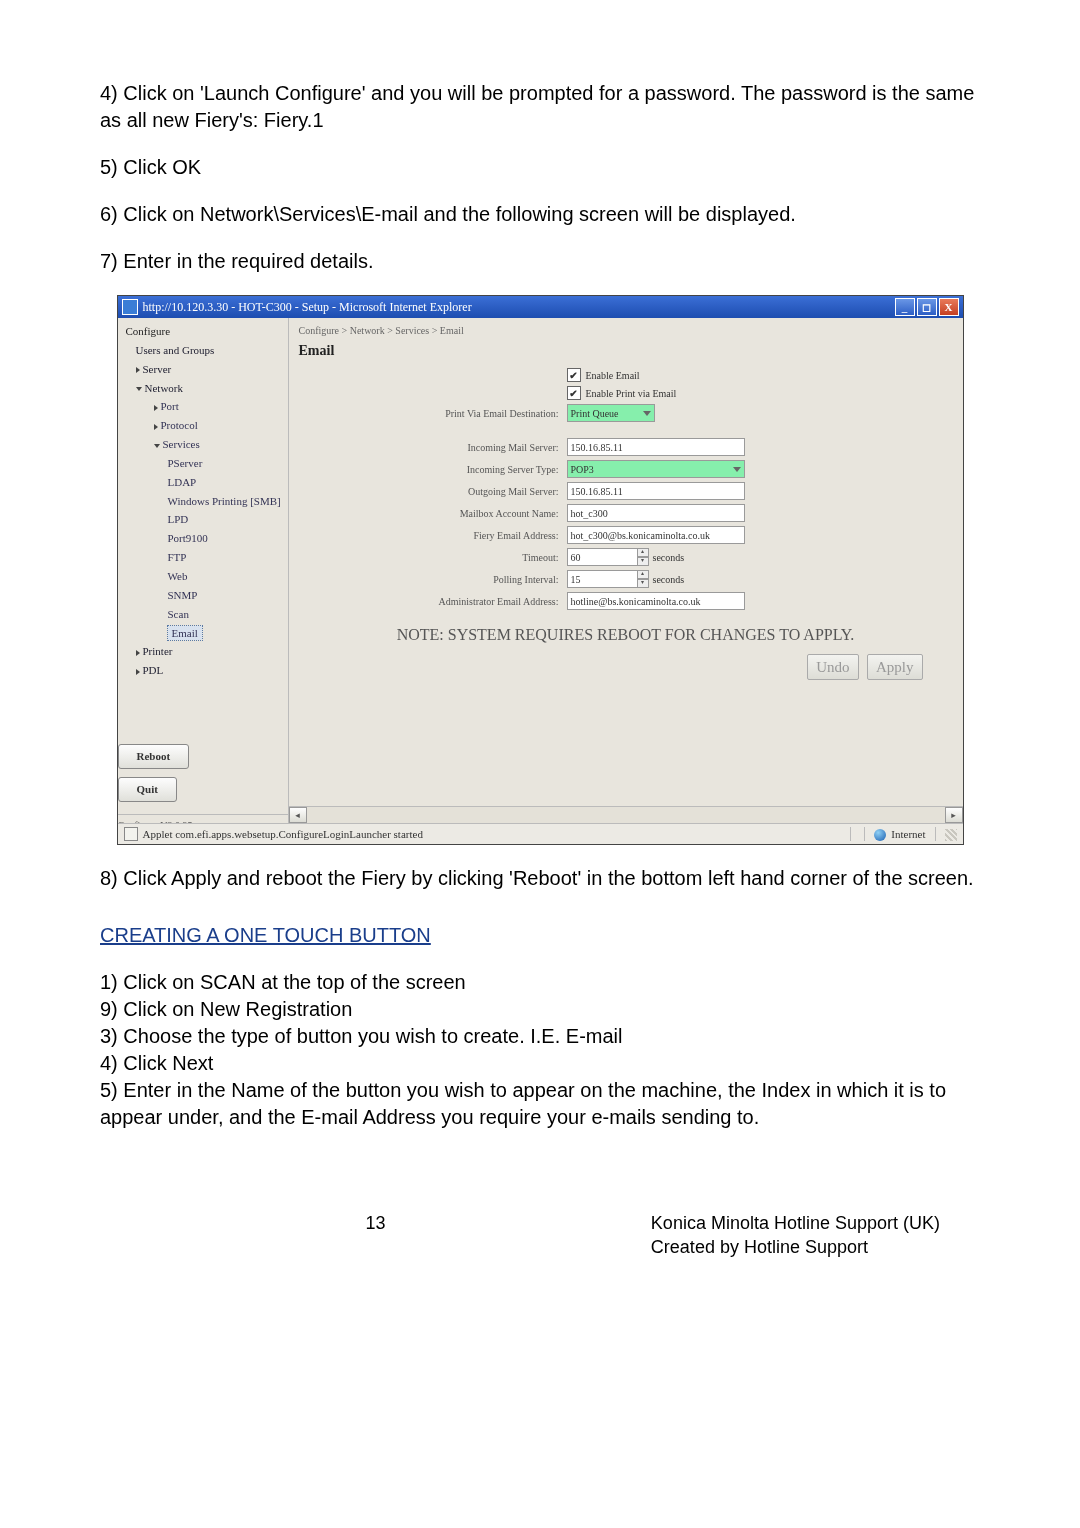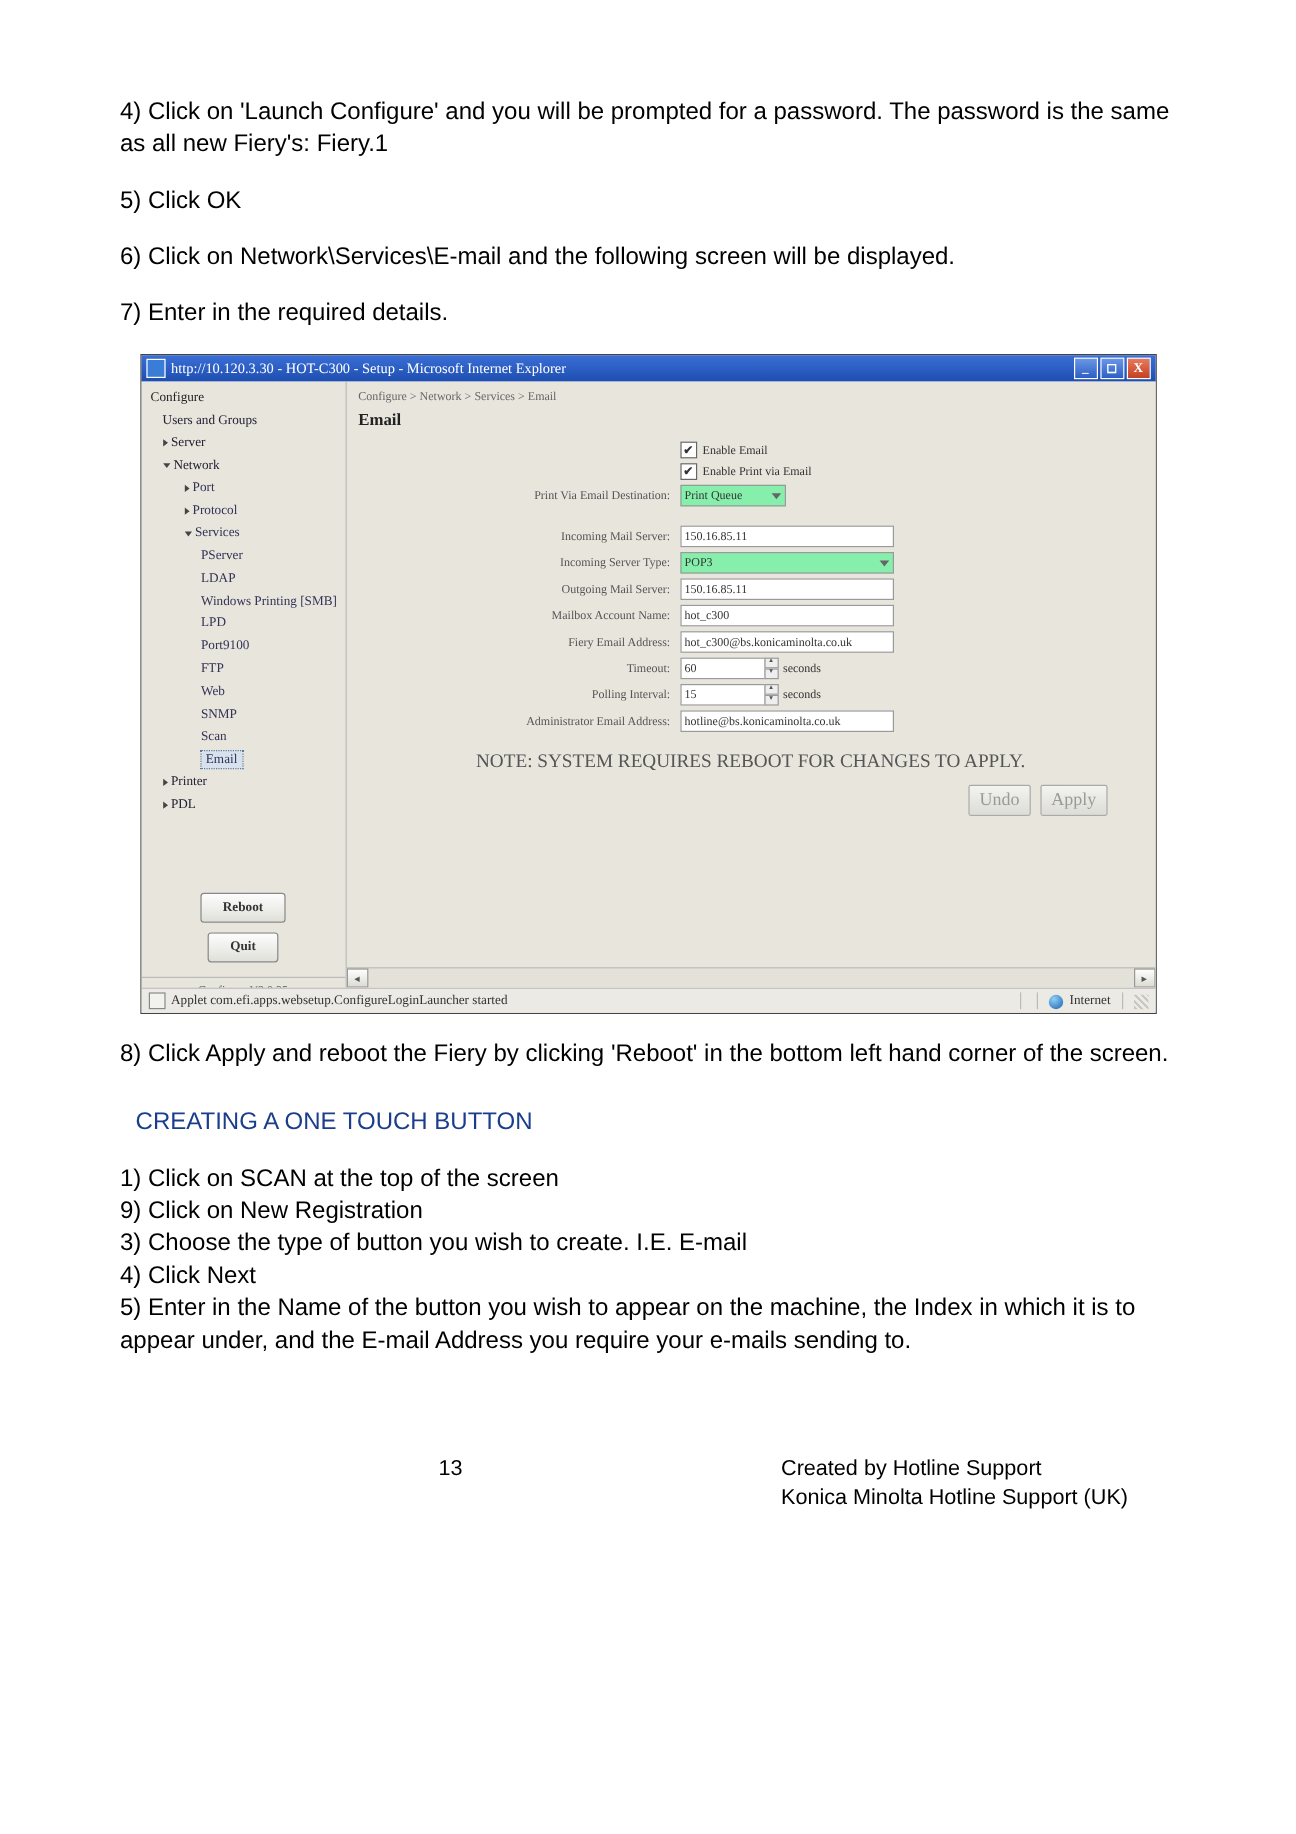--- a/index.html
+++ b/index.html
@@ -1,34 +1,34 @@
 <!DOCTYPE html>
 <html><head>
 <meta charset="utf-8">
 <style>
 body{margin:0;background:#fff;font-family:Arial,Helvetica,sans-serif;color:#000;width:1080px}
 .page{padding:60px 100px 40px 100px;font-size:20px;line-height:1.35}
-.heading{color:#1a3e8b;margin:30px 0 20px 13px;font-size:20px}
+.heading{color:#1a3e8b;text-decoration:underline;margin:30px 0 20px 0;font-size:20px}
 
 .win{margin:16px auto;width:845px;border:1px solid #444;font-family:Liberation Serif, serif;font-size:11px}
 .titlebar{height:22px;background:linear-gradient(#3b6fd6,#1d4db0);color:#fff;display:flex;align-items:center;padding:0 4px;font-size:12px}
 .titlebar .ico{width:14px;height:14px;margin-right:5px;background:#3a7dd6;border:1px solid #fff;display:inline-block}
 .winbtns{margin-left:auto;display:flex;gap:2px}
 .winbtns span{width:18px;height:16px;display:flex;align-items:center;justify-content:center;font-weight:bold;color:#fff;border:1px solid #fff;background:linear-gradient(#6a97e6,#2d5ec5);font-size:11px;line-height:1}
 .winbtns .close{background:linear-gradient(#e97a5a,#c54023)}
 .body{display:flex;background:#e8e5dd;height:505px}
 .sidebar{width:170px;border-right:1px solid #bbb;padding:4px 0;font-size:11px;color:#222;overflow:hidden}
 .side-title{padding:2px 8px}
 .side-item{padding:2px 0 2px 18px;color:#223}
 .side-sub{padding:2px 0 2px 36px;color:#335}
 .side-subsub{padding:2px 0 2px 50px;color:#335}
 .sel{background:#d8e2ef;outline:1px dotted #5a7aa5;display:inline-block;padding:0 4px}
 .arrow{display:inline-block;width:0;height:0;border-left:4px solid #444;border-top:3px solid transparent;border-bottom:3px solid transparent;margin-right:3px;vertical-align:middle}
 .arrow.down{border-left:3px solid transparent;border-right:3px solid transparent;border-top:4px solid #444;border-bottom:none}
-.sidebar .bottom{position:relative;margin-top:60px;text-align:center}
+.sidebar .bottom{position:relative;margin-top:60px;text-align:left}
 .btn{display:inline-block;padding:4px 18px;background:linear-gradient(#fdfdfd,#e0e0da);border:1px solid #888;border-radius:3px;font-weight:bold;font-size:11px;margin:4px 0;color:#333}
 .ver{border-top:1px solid #bbb;margin-top:8px;padding-top:4px;font-size:10px;color:#555}
 
 .main{flex:1;padding:6px 10px;position:relative;overflow:hidden;font-size:10px;color:#333}
 .crumb{color:#666;font-size:10px}
 .h{font-weight:bold;font-size:14px;color:#222;margin:4px 0 8px 0}
 .row{display:flex;align-items:center;margin:4px 0}
 .row .lab{width:260px;text-align:right;padding-right:8px;color:#555;font-size:10px}
 .inp{border:1px solid #9a9a9a;background:#fff;height:16px;font-size:10px;padding:0 3px;color:#333;display:flex;align-items:center}
 .w170{width:170px}
@@ -212,17 +212,17 @@
 
   <div>1) Click on SCAN at the top of the screen</div>
   <div>9) Click on New Registration</div>
   <div>3) Choose the type of button you wish to create.  I.E. E-mail</div>
   <div>4) Click Next</div>
   <div>5) Enter in the Name of the button you wish to appear on the machine, the Index in which it is to appear under, and the E-mail Address you require your e-mails sending to.</div>
 
   <div class="footer">
     <div class="pg">13</div>
     <div class="cr">
+      <div>Konica Minolta Hotline Support (UK)</div>
       <div>Created by Hotline Support</div>
-      <div>Konica Minolta Hotline Support (UK)</div>
     </div>
   </div>
 </div>
 
 </body></html>

